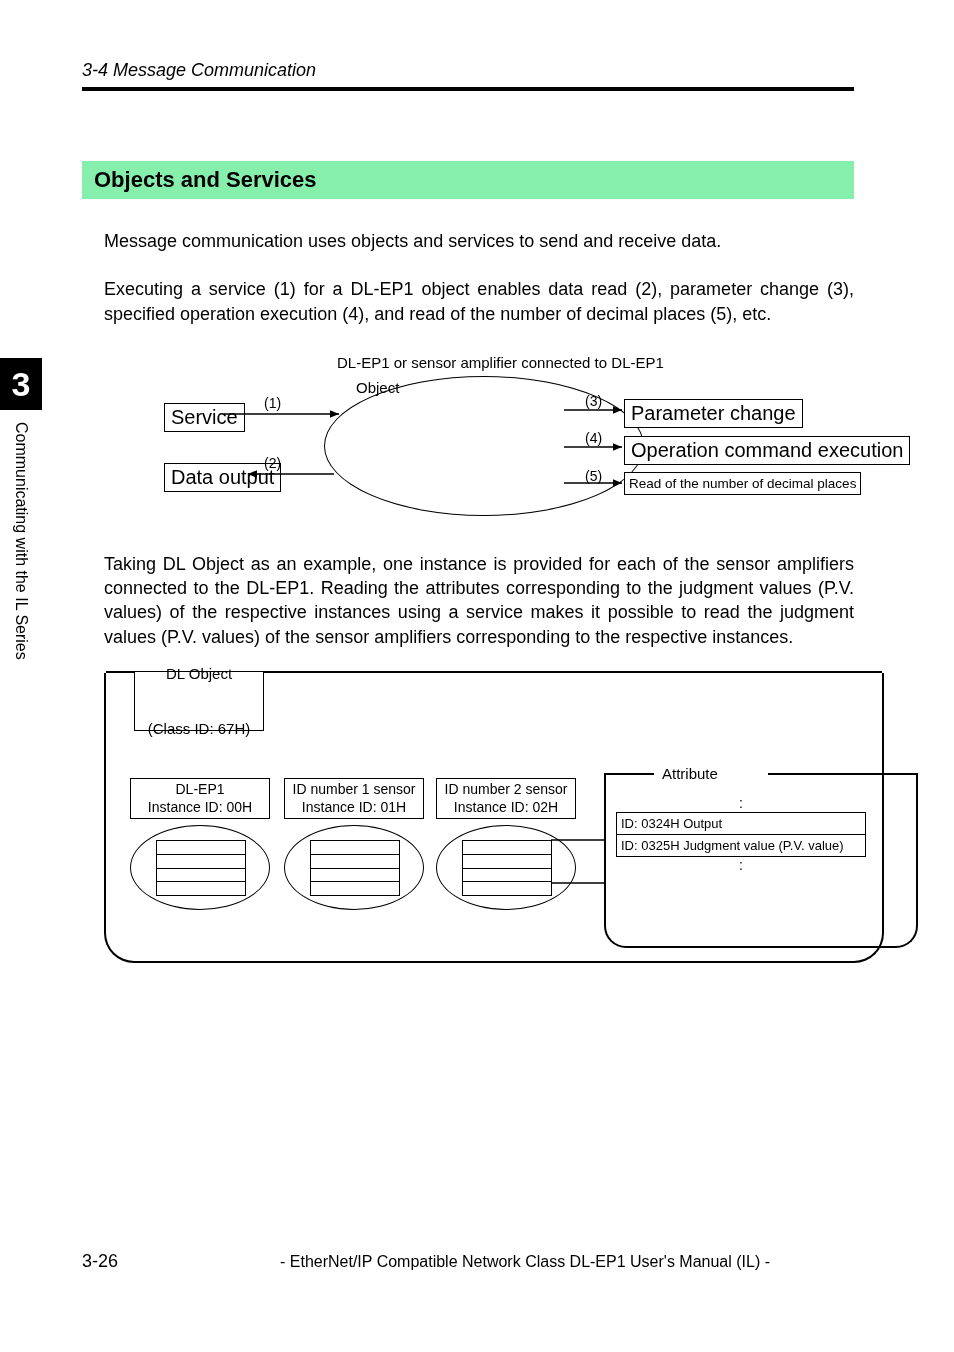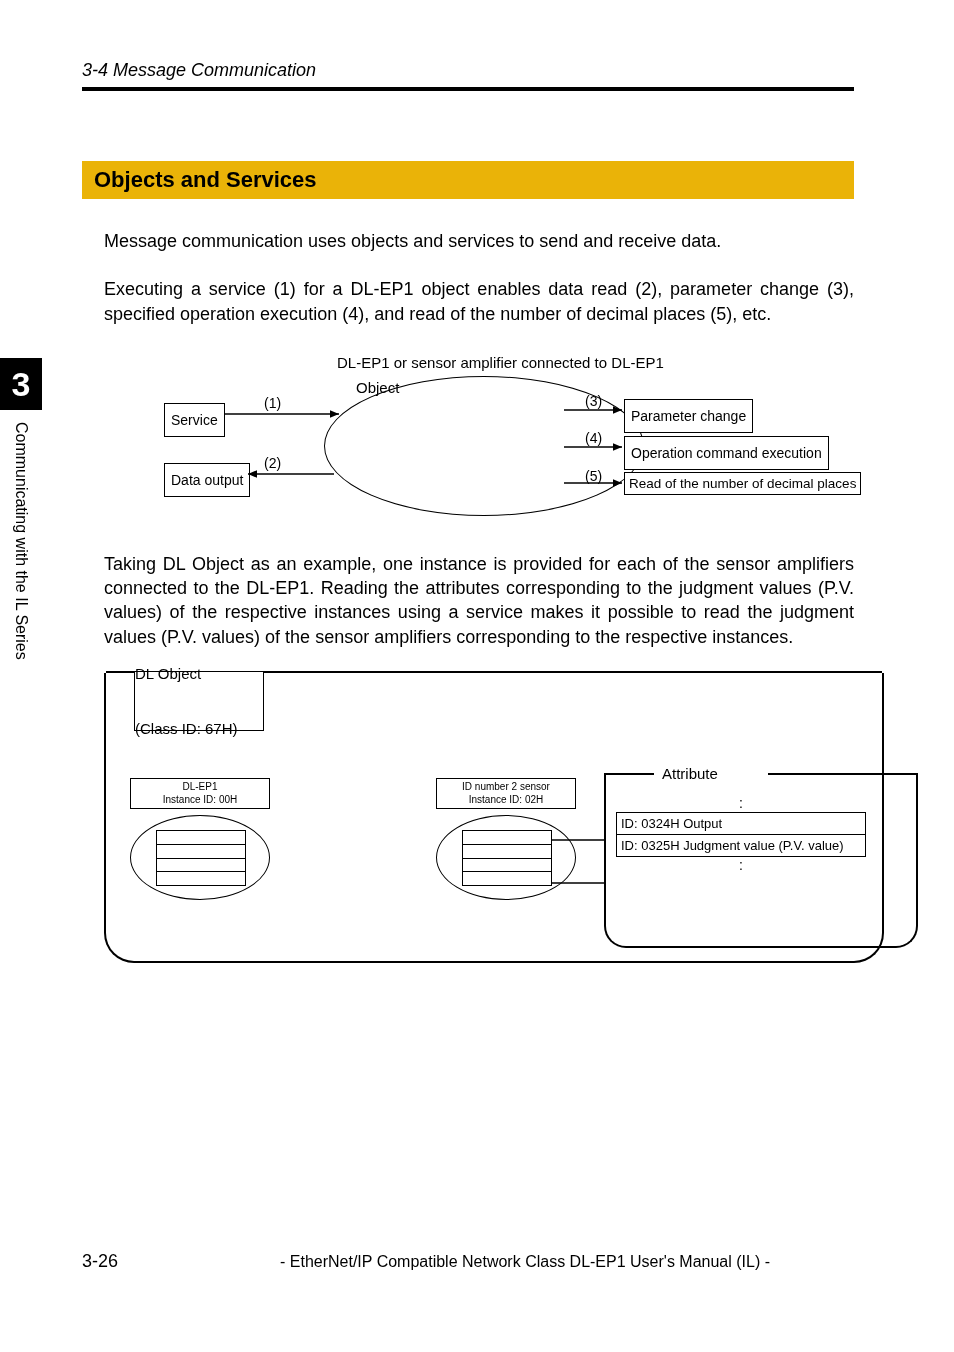--- a/index.html
+++ b/index.html
@@ -23,21 +23,21 @@
     margin-left: 22px;
     margin-bottom: 6px;
   }
   .hr-thick {
     border: none;
     border-top: 4px solid #000;
     margin-left: 22px;
     margin-right: 20px;
   }
   .subsection {
-    background: #eab308;
+    background: #86efac;
     font-weight: bold;
     font-size: 22px;
     padding: 6px 12px;
     margin: 70px 20px 30px 22px;
   }
   .body-text {
     font-size: 18px;
     margin: 0 20px 0 44px;
     text-align: justify;
     line-height: 1.35;
@@ -99,22 +99,22 @@
     width: 320px; height: 140px;
     left: 160px; top: 30px;
   }
   .d1-label-object {
     position: absolute; left: 192px; top: 33px; font-size: 15px;
   }
   .box {
     position: absolute;
     border: 1px solid #000;
     background: #fff;
-    font-size: 14px;
-    padding: 8px 6px;
+    font-size: 20px;
+    padding: 2px 6px;
     white-space: nowrap;
   }
   .d1-service { left: 0; top: 57px; }
   .d1-data    { left: 0; top: 117px; }
   .d1-param   { left: 460px; top: 53px; }
   .d1-opcmd   { left: 460px; top: 90px; }
   .d1-read    { left: 460px; top: 126px; font-size: 13.5px; padding: 3px 4px; }
   .d1-num { position: absolute; font-size: 14px; }
   .n1 { left: 100px; top: 49px; }
   .n2 { left: 100px; top: 109px; }
@@ -133,39 +133,39 @@
     border-radius: 0 0 30px 30px;
     border-top: none;
   }
   .d2-classbox {
     position: absolute;
     left: 28px; top: -2px;
     width: 130px; height: 60px;
     border: 1px solid #000;
     background: #fff;
     font-size: 15px;
-    text-align: left;
+    text-align: center;
     display: flex; flex-direction: column; justify-content: center; gap: 38px;
   }
   .d2-topline-left {
     position: absolute; left: 0; top: -2px; width: 28px; border-top: 2px solid #000;
   }
   .d2-topline-right {
     position: absolute; left: 158px; top: -2px; right: 0; border-top: 2px solid #000;
   }
   .instance {
     position: absolute;
     width: 140px;
   }
   .inst1 { left: 24px;  top: 105px; }
   .inst2 { left: 178px; top: 105px; }
   .inst3 { left: 330px; top: 105px; }
   .instance-title {
     border: 1px solid #000;
-    font-size: 10px;
+    font-size: 14px;
     text-align: center;
     padding: 2px 0;
     line-height: 1.25;
   }
   .instance-oval {
     margin-top: 6px;
     border: 1px solid #000;
     border-radius: 50%;
     width: 140px; height: 85px;
     position: relative;
@@ -271,20 +271,34 @@
       <div class="instance-oval">
         <div class="instance-table">
             <div></div>
             <div></div>
             <div></div>
             <div></div>
           </div>
       </div>
     </div>
 
+    <div class="instance inst2">
+      <div class="instance-title">
+        <div>ID number 1 sensor</div>
+        <div>Instance ID: 01H</div>
+      </div>
+      <div class="instance-oval">
+        <div class="instance-table">
+            <div></div>
+            <div></div>
+            <div></div>
+            <div></div>
+          </div>
+      </div>
+    </div>
 
     <div class="instance inst3">
       <div class="instance-title">
         <div>ID number 2 sensor</div>
         <div>Instance ID: 02H</div>
       </div>
       <div class="instance-oval">
         <div class="instance-table">
             <div></div>
             <div></div>

